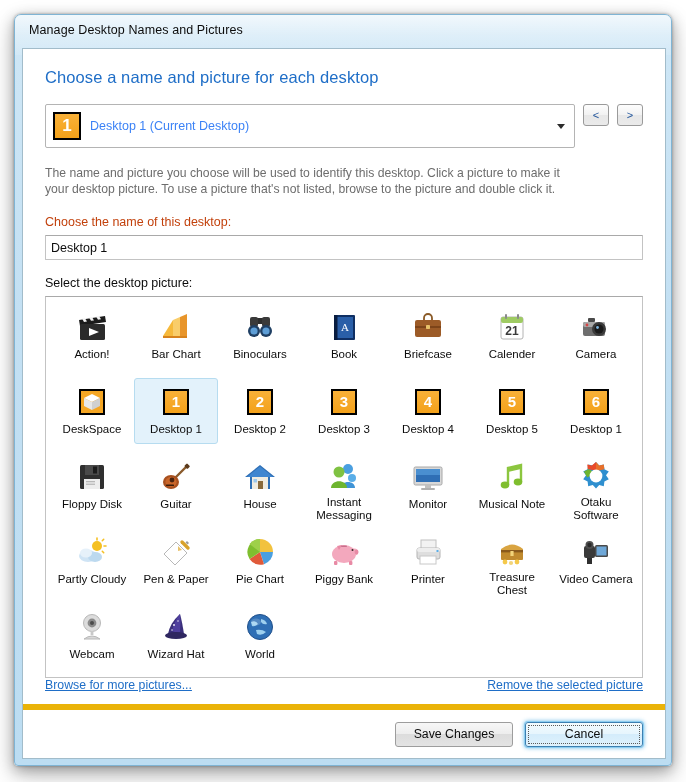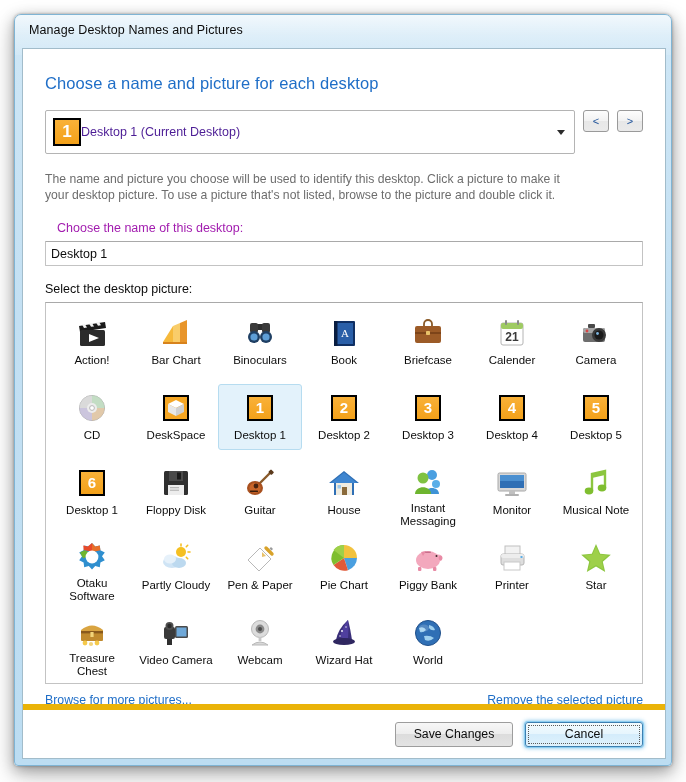--- a/index.html
+++ b/index.html
@@ -70,21 +70,21 @@
     width: 644px;
     height: 711px;
     background: #ffffff;
     border: 1px solid #a2bcca;
     box-sizing: border-box;
     overflow: hidden;
   }
 
   #content-pane {
     position: absolute;
-    left: 0; top: 8px;
+    left: 0; top: 2px;
     width: 100%;
     height: 657px;
     box-sizing: border-box;
     padding: 17px 22px 0 22px;
     background: #ffffff;
   }
 
   #page-heading {
     font-size: 16.5px;
     color: #1a5fb4;
@@ -119,21 +119,22 @@
     right: 9px;
     top: 50%;
     margin-top: -2px;
     width: 0; height: 0;
     border-left: 4px solid transparent;
     border-right: 4px solid transparent;
     border-top: 5px solid #2b2b2b;
   }
   #combo-label {
     font-size: 12.5px;
-    color: #4c1d95;
+    color: #3b82f6;
+    margin-left: 9px;
     white-space: nowrap;
   }
 
   .num-tile {
     width: 28px;
     height: 28px;
     background: #000000;
     box-sizing: border-box;
     padding: 2px;
     flex: 0 0 auto;
@@ -174,22 +175,21 @@
     margin-top: 17px;
     font-size: 12.2px;
     line-height: 16px;
     color: #6d6d6d;
     max-width: 530px;
   }
 
   #name-label {
     margin-top: 18px;
     font-size: 12.5px;
-    color: #a21caf;
-    margin-left: 12px;
+    color: #c2410c;
   }
 
   #name-input {
     margin-top: 6px;
     width: 100%;
     height: 25px;
     box-sizing: border-box;
     border: 1px solid #c3c3c3;
     border-top-color: #a9a9a9;
     background: #ffffff;
@@ -251,21 +251,20 @@
     margin-top: 4px;
     font-size: 11.5px;
     color: #0c0c0c;
     text-align: center;
     line-height: 13px;
     max-width: 78px;
   }
 
   
   #links-row {
-    margin-top: 9px;
     display: flex;
     justify-content: space-between;
     align-items: center;
   }
   .hyperlink {
     font-size: 12.3px;
     color: #1f6ec7;
     text-decoration: underline;
     cursor: default;
   }
@@ -437,35 +436,20 @@
       <circle cx="19" cy="18" r="4.5" fill="#1a1a1a"></circle>
       <circle cx="17.5" cy="16.5" r="1.4" fill="#7fb6e0"></circle>
       <circle cx="7" cy="14" r="1.4" fill="#d64545"></circle>
     </svg>
               </div>
               <div class="pic-caption">Camera</div>
             </div>
             <div class="pic-cell">
               <div class="pic-icon">
                 <svg width="32" height="32" viewBox="0 0 32 32">
-      <circle cx="16" cy="16" r="12.5" fill="#d3d3d3"></circle>
-      <circle cx="16" cy="16" r="12.5" fill="none" stroke="#b0b0b0"></circle>
-      <path d="M16 3.5 A12.5 12.5 0 0 1 28.5 16 L16 16 Z" fill="#bfe0c0" opacity="0.8"></path>
-      <path d="M28.5 16 A12.5 12.5 0 0 1 16 28.5 L16 16 Z" fill="#e5c7a0" opacity="0.8"></path>
-      <path d="M16 28.5 A12.5 12.5 0 0 1 3.5 16 L16 16 Z" fill="#c9c2e0" opacity="0.8"></path>
-      <path d="M3.5 16 A12.5 12.5 0 0 1 16 3.5 L16 16 Z" fill="#dcdcdc" opacity="0.8"></path>
-      <circle cx="16" cy="16" r="5" fill="#ededed"></circle>
-      <circle cx="16" cy="16" r="2.4" fill="#ffffff" stroke="#b8b8b8"></circle>
-    </svg>
-              </div>
-              <div class="pic-caption">CD</div>
-            </div>
-            <div class="pic-cell">
-              <div class="pic-icon">
-                <svg width="32" height="32" viewBox="0 0 32 32">
       <rect x="3" y="3" width="26" height="26" fill="#000000"></rect>
       <rect x="5" y="5" width="22" height="22" fill="#f5a623"></rect>
       <polygon points="16,8 24,12 16,16 8,12" fill="#ffffff"></polygon>
       <polygon points="8,12 16,16 16,24 8,20" fill="#e8e8e8"></polygon>
       <polygon points="24,12 24,20 16,24 16,16" fill="#d0d0d0"></polygon>
     </svg>
               </div>
               <div class="pic-caption">DeskSpace</div>
             </div>
             <div class="pic-cell selected">
@@ -664,29 +648,20 @@
       <rect x="5" y="12" width="23" height="4" rx="2" fill="#ededed"></rect>
       <rect x="8" y="20" width="16" height="8" fill="#ffffff" stroke="#c8c8c8"></rect>
       <rect x="24.5" y="14" width="2" height="2" fill="#5aaee8"></rect>
     </svg>
               </div>
               <div class="pic-caption">Printer</div>
             </div>
             <div class="pic-cell">
               <div class="pic-icon">
                 <svg width="32" height="32" viewBox="0 0 32 32">
-      <polygon points="16,2 20.2,11.8 30.8,12.8 22.8,19.8 25.2,30 16,24.5 6.8,30 9.2,19.8 1.2,12.8 11.8,11.8" fill="#8cc63f"></polygon>
-      <polygon points="16,4.5 19.4,12.6 28,13.4 21.5,19.2 23.5,27.5 16,23 8.5,27.5 10.5,19.2 4,13.4 12.6,12.6" fill="#9ed04a"></polygon>
-    </svg>
-              </div>
-              <div class="pic-caption">Star</div>
-            </div>
-            <div class="pic-cell">
-              <div class="pic-icon">
-                <svg width="32" height="32" viewBox="0 0 32 32">
       <path d="M5 14 Q16 5 27 14 L27 16 L5 16 Z" fill="#d9a441"></path>
       <rect x="5" y="16" width="22" height="9" rx="1" fill="#c08a2e"></rect>
       <rect x="5" y="15" width="22" height="2.4" fill="#8a5a1c"></rect>
       <rect x="14.4" y="16" width="3.2" height="5" fill="#f2d47a"></rect>
       <circle cx="9" cy="27" r="2.4" fill="#f5c94a"></circle>
       <circle cx="15" cy="28" r="2.1" fill="#f2d47a"></circle>
       <circle cx="21" cy="27" r="2.4" fill="#f5c94a"></circle>
     </svg>
               </div>
               <div class="pic-caption">Treasure Chest</div>

